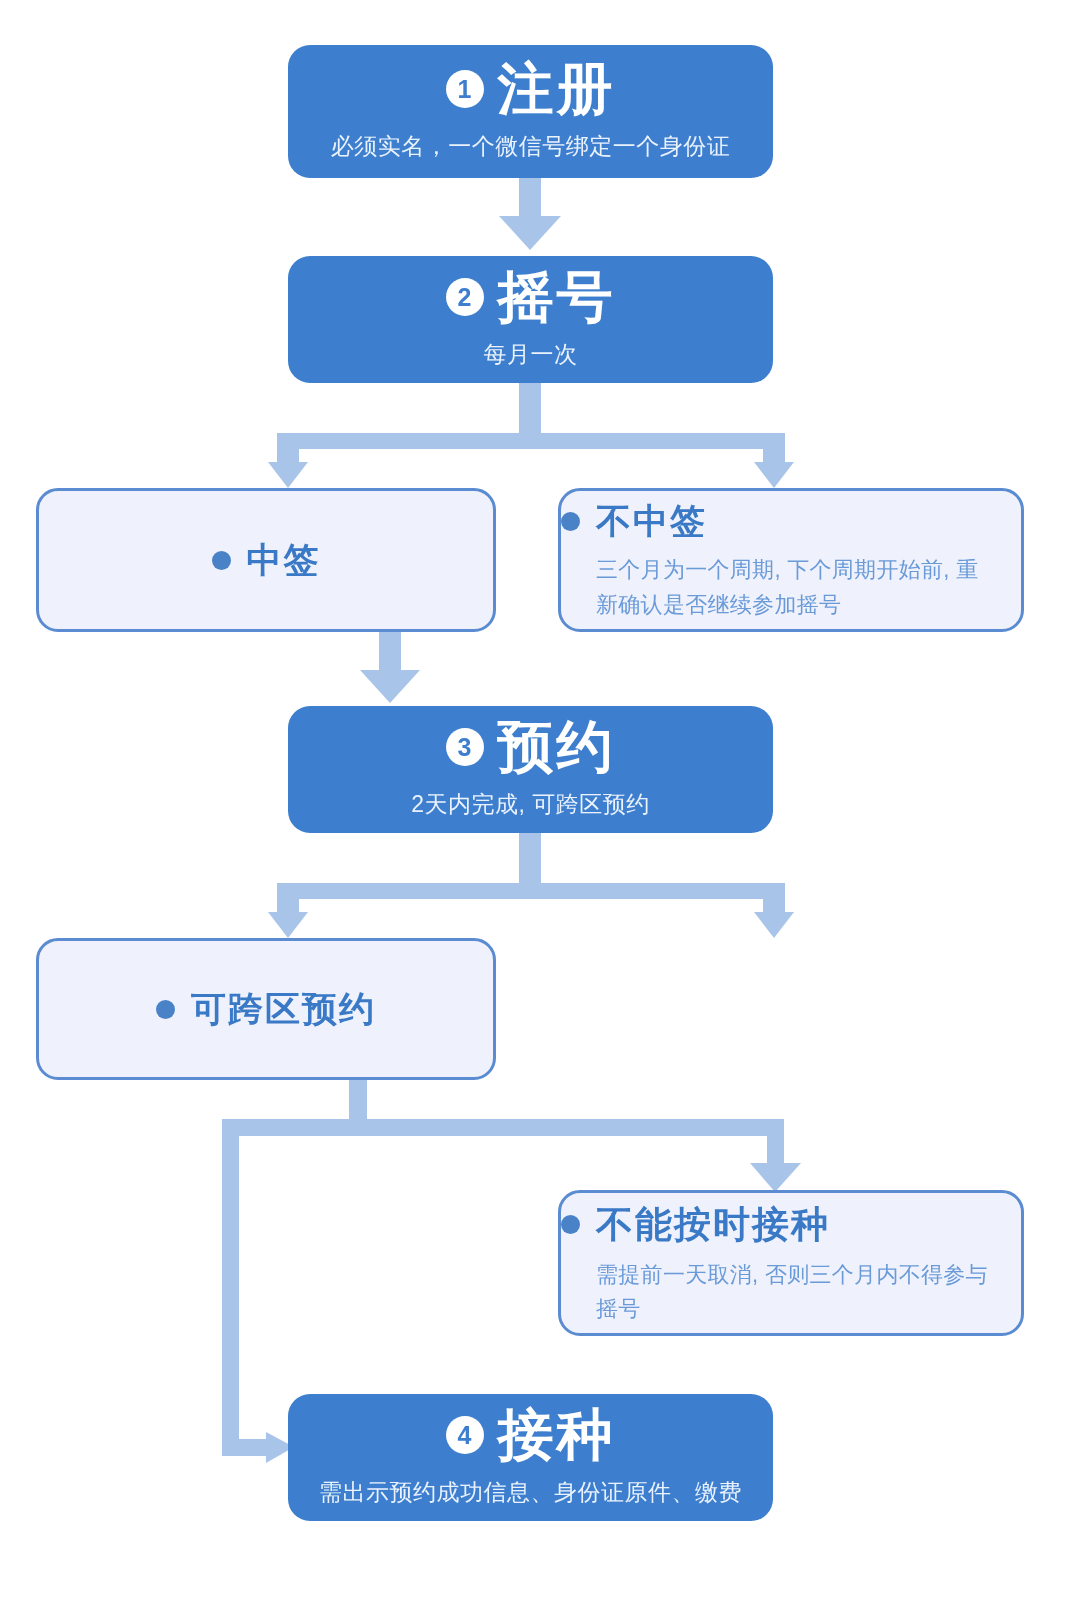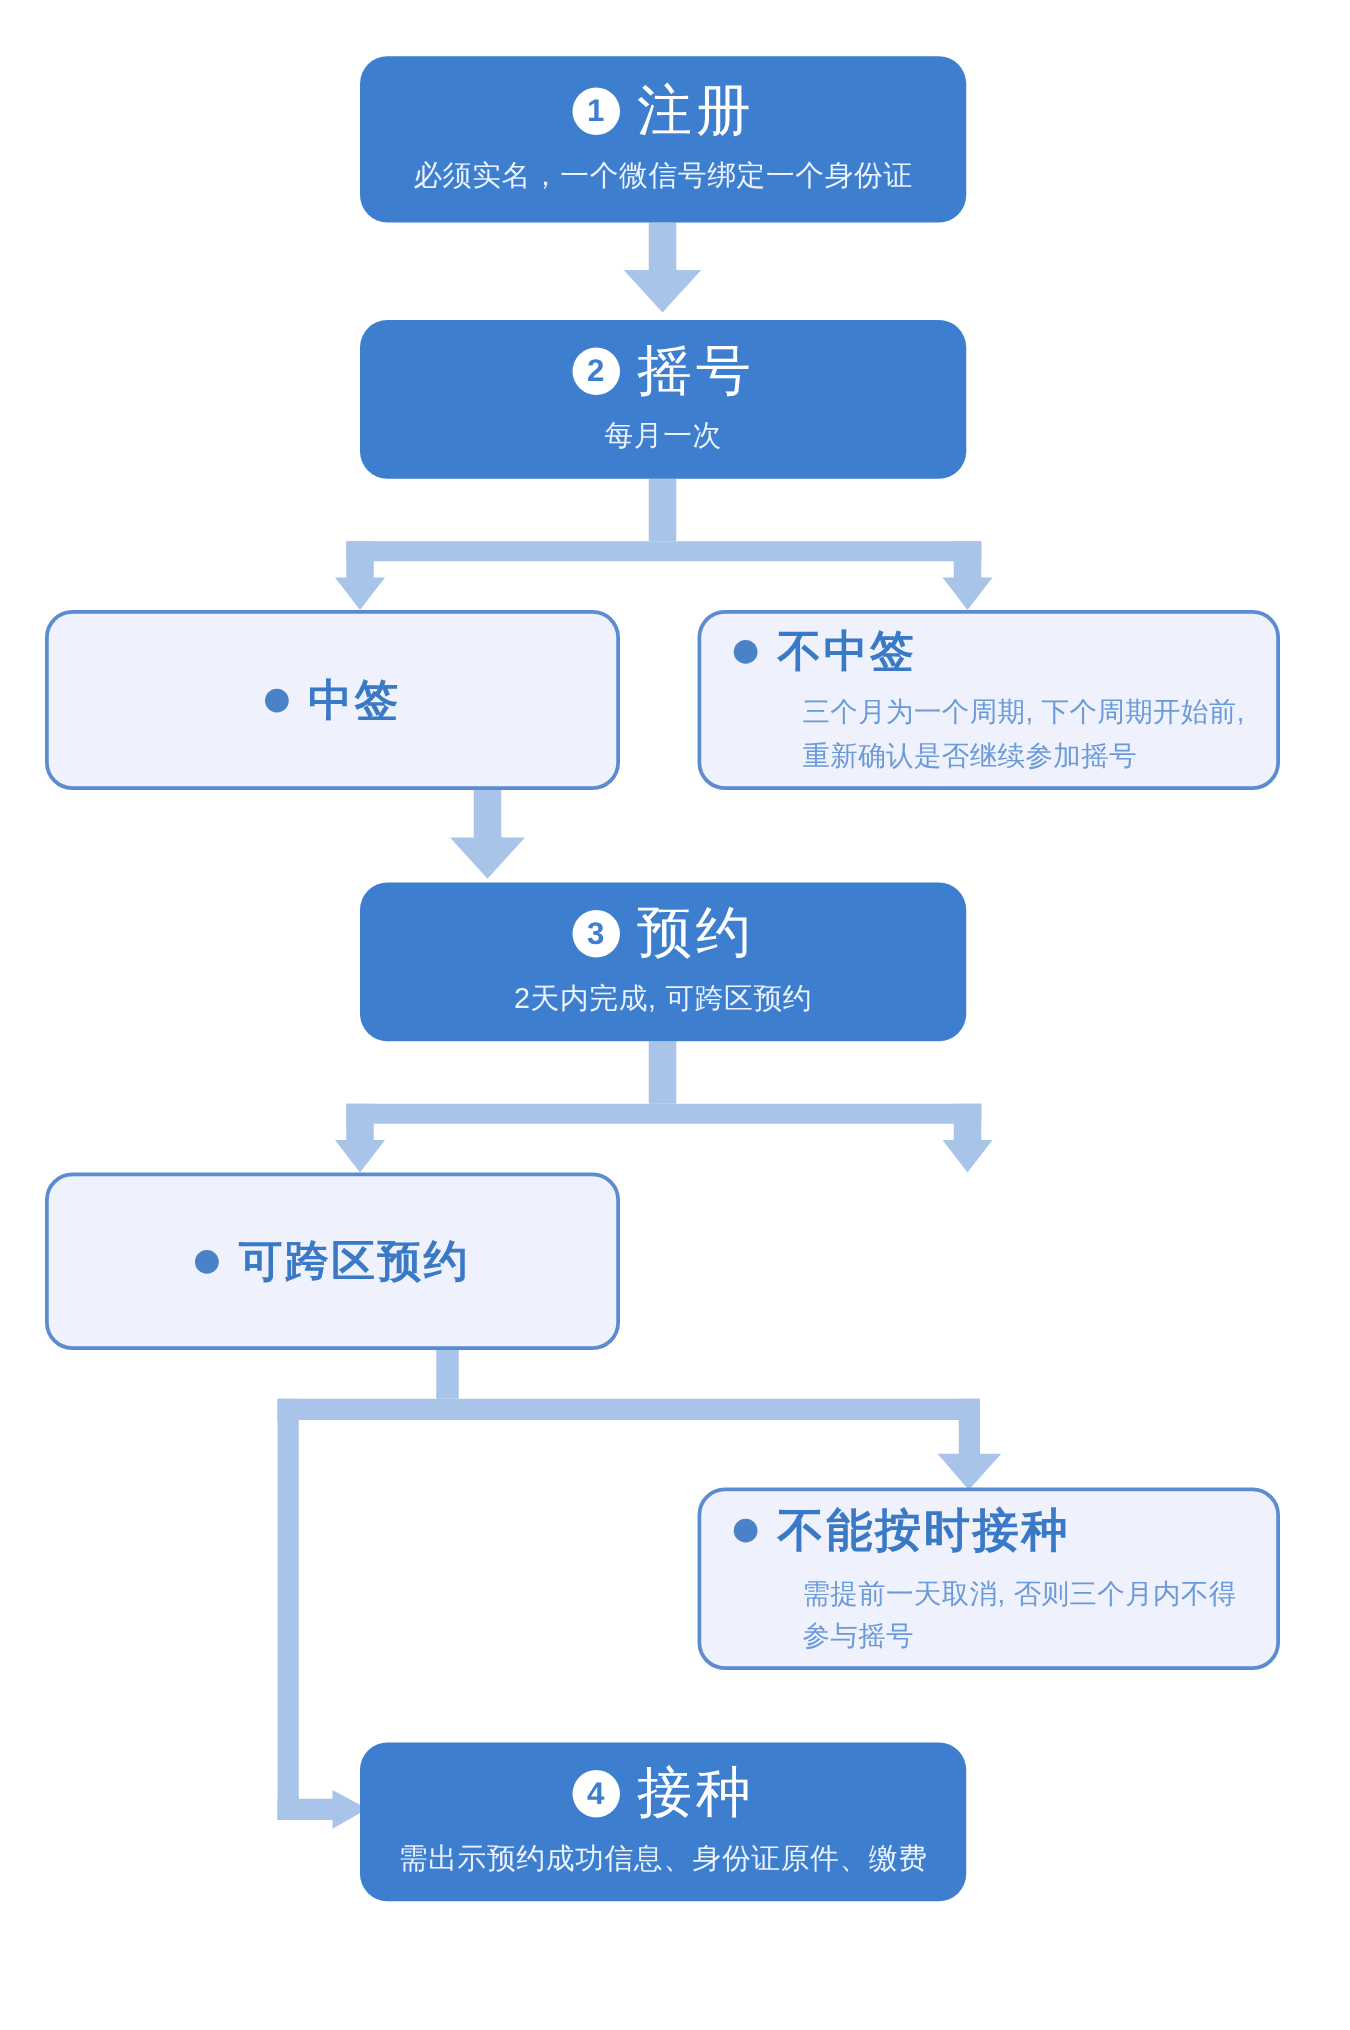--- a/index.html
+++ b/index.html
@@ -28,21 +28,21 @@
   }
   .step-num{
     display:inline-flex;align-items:center;justify-content:center;
     width:38px;height:38px;border-radius:50%;
     background:#ffffff;color:#3D7FCE;
     font-size:25px;font-weight:bold;
     line-height:1;
     flex:0 0 auto;
   }
   .step-title{
-    font-size:44px;font-weight:normal;letter-spacing:3px;
+    font-size:56px;font-weight:bold;letter-spacing:3px;
     color:#ffffff;
   }
   .step-sub{
     margin-top:14px;
     font-size:23px;color:#EAF2FD;letter-spacing:.5px;
     text-align:center;white-space:nowrap;
   }
 
   
   .branch-box{
@@ -53,37 +53,37 @@
     box-sizing:border-box;
     padding:0;
   }
   .branch-inner{
     width:100%;height:100%;
     box-sizing:border-box;
     display:flex;flex-direction:column;
     justify-content:center;
   }
   .branch-inner.centered{align-items:center;}
-  .branch-inner.lefted{align-items:flex-start;padding-left:26px;padding-right:22px;}
+  .branch-inner.lefted{align-items:flex-start;padding-right:22px;}
 
   .branch-head{
     display:flex;align-items:center;gap:16px;
   }
   .dot{
     width:19px;height:19px;border-radius:50%;
     background:#4A82C8;flex:0 0 auto;
     display:inline-block;
   }
   .branch-title{
     font-size:35px;font-weight:bold;color:#3A79C6;letter-spacing:2px;
     white-space:nowrap;
   }
   .branch-title.big{font-size:37px;}
   .branch-desc{
-    margin-top:8px;margin-left:55px;
+    margin-top:8px;margin-left:35px;
     font-size:22px;color:#6A9AD8;line-height:1.55;
     letter-spacing:.3px;
   }
 </style>
 </head>
 <body>
 
 <div id="canvas">
 
   <svg id="svg-connectors" viewBox="0 0 1080 1624">

